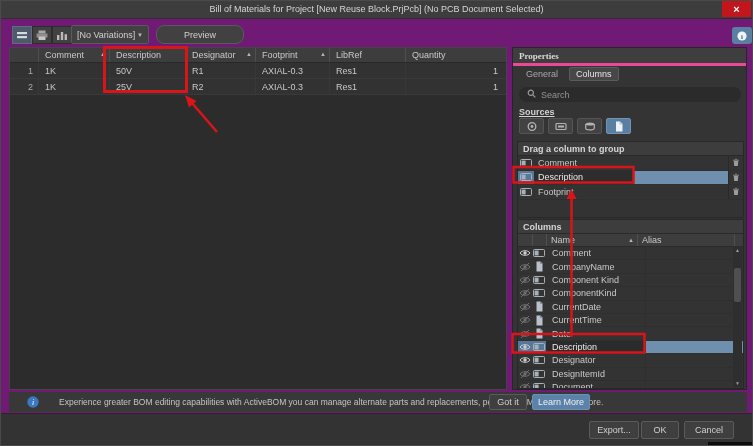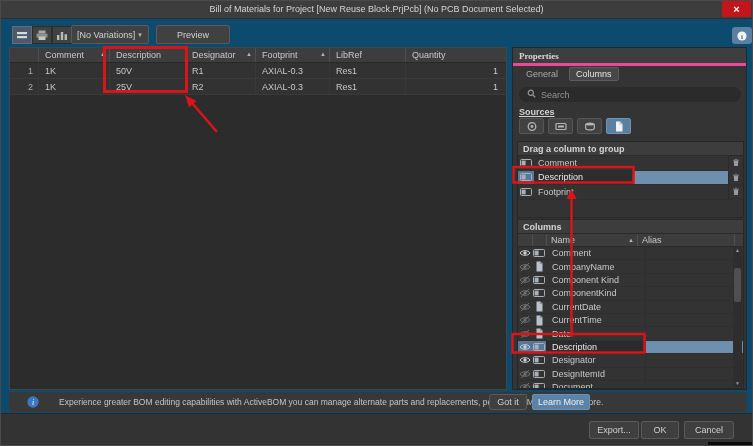--- a/index.html
+++ b/index.html
@@ -1,34 +1,34 @@
 <!DOCTYPE html>
 <html><head>
 <meta charset="utf-8">
 <style>
   html,body{margin:0;padding:0;background:#1a1a1a;}
-  .dialog{position:relative;width:753px;height:446px;background:#0c4a6e;
+  .dialog{position:relative;width:753px;height:446px;background:#701a75;
     font-family:"Liberation Sans",sans-serif;font-size:9px;color:#c9c9c9;
     overflow:hidden;border:1px solid #4a4a4a;box-sizing:border-box;}
   
   .titlebar{position:absolute;left:0;top:0;width:100%;height:17px;background:#3d3d3d;border-bottom:1px solid #2e2e2e;}
   .title{position:absolute;width:100%;text-align:center;top:3px;color:#d6d6d6;}
   .close{position:absolute;right:1px;top:0;width:29px;height:16px;background:#c3161c;color:#fff;
     display:flex;align-items:center;justify-content:center;font-size:11px;font-weight:bold;cursor:default;}
   
   .view-buttons{position:absolute;left:11px;top:25px;display:flex;}
   .vbtn{width:20px;height:18px;background:#414141;border:1px solid #2d2d2d;display:flex;
     align-items:center;justify-content:center;box-sizing:border-box;}
   .vbtn.selected{background:#4e5a6a;border-color:#5f6d80;}
   .dropdown{position:absolute;left:70px;top:24px;width:78px;height:19px;background:#414141;
     border:1px solid #5a5a5a;box-sizing:border-box;display:flex;align-items:center;
     justify-content:space-between;padding:4px 5px;border-radius:2px;color:#d0d0d0;}
   .caret{font-size:6px;color:#b8b8b8;}
-  .btn-preview{position:absolute;left:155px;top:24px;width:74px;height:19px;background:#414141;
-    border:1px solid #5a5a5a;border-radius:2px;color:#d0d0d0;font:inherit;display:flex;
+  .btn-preview{position:absolute;left:155px;top:24px;width:88px;height:19px;background:#414141;
+    border:1px solid #5a5a5a;border-radius:8px;color:#d0d0d0;font:inherit;display:flex;
     align-items:center;justify-content:center;box-sizing:border-box;}
   .info-btn{position:absolute;left:731px;top:26px;width:20px;height:17px;background:#5b7fa0;
     border-radius:3px;display:flex;align-items:center;justify-content:center;}
   
   .table-panel{position:absolute;left:8px;top:46px;width:498px;height:343px;background:#2c2c2c;
     border:1px solid #454545;box-sizing:border-box;}
   .t-header{display:flex;height:14px;background:#3d3d3d;border-bottom:1px solid #282828;}
   .th{display:flex;align-items:center;padding-left:6px;box-sizing:border-box;border-left:1px solid #4f4f4f;
     color:#c9c9c9;position:relative;}
   .th:first-child{border-left:none;}

